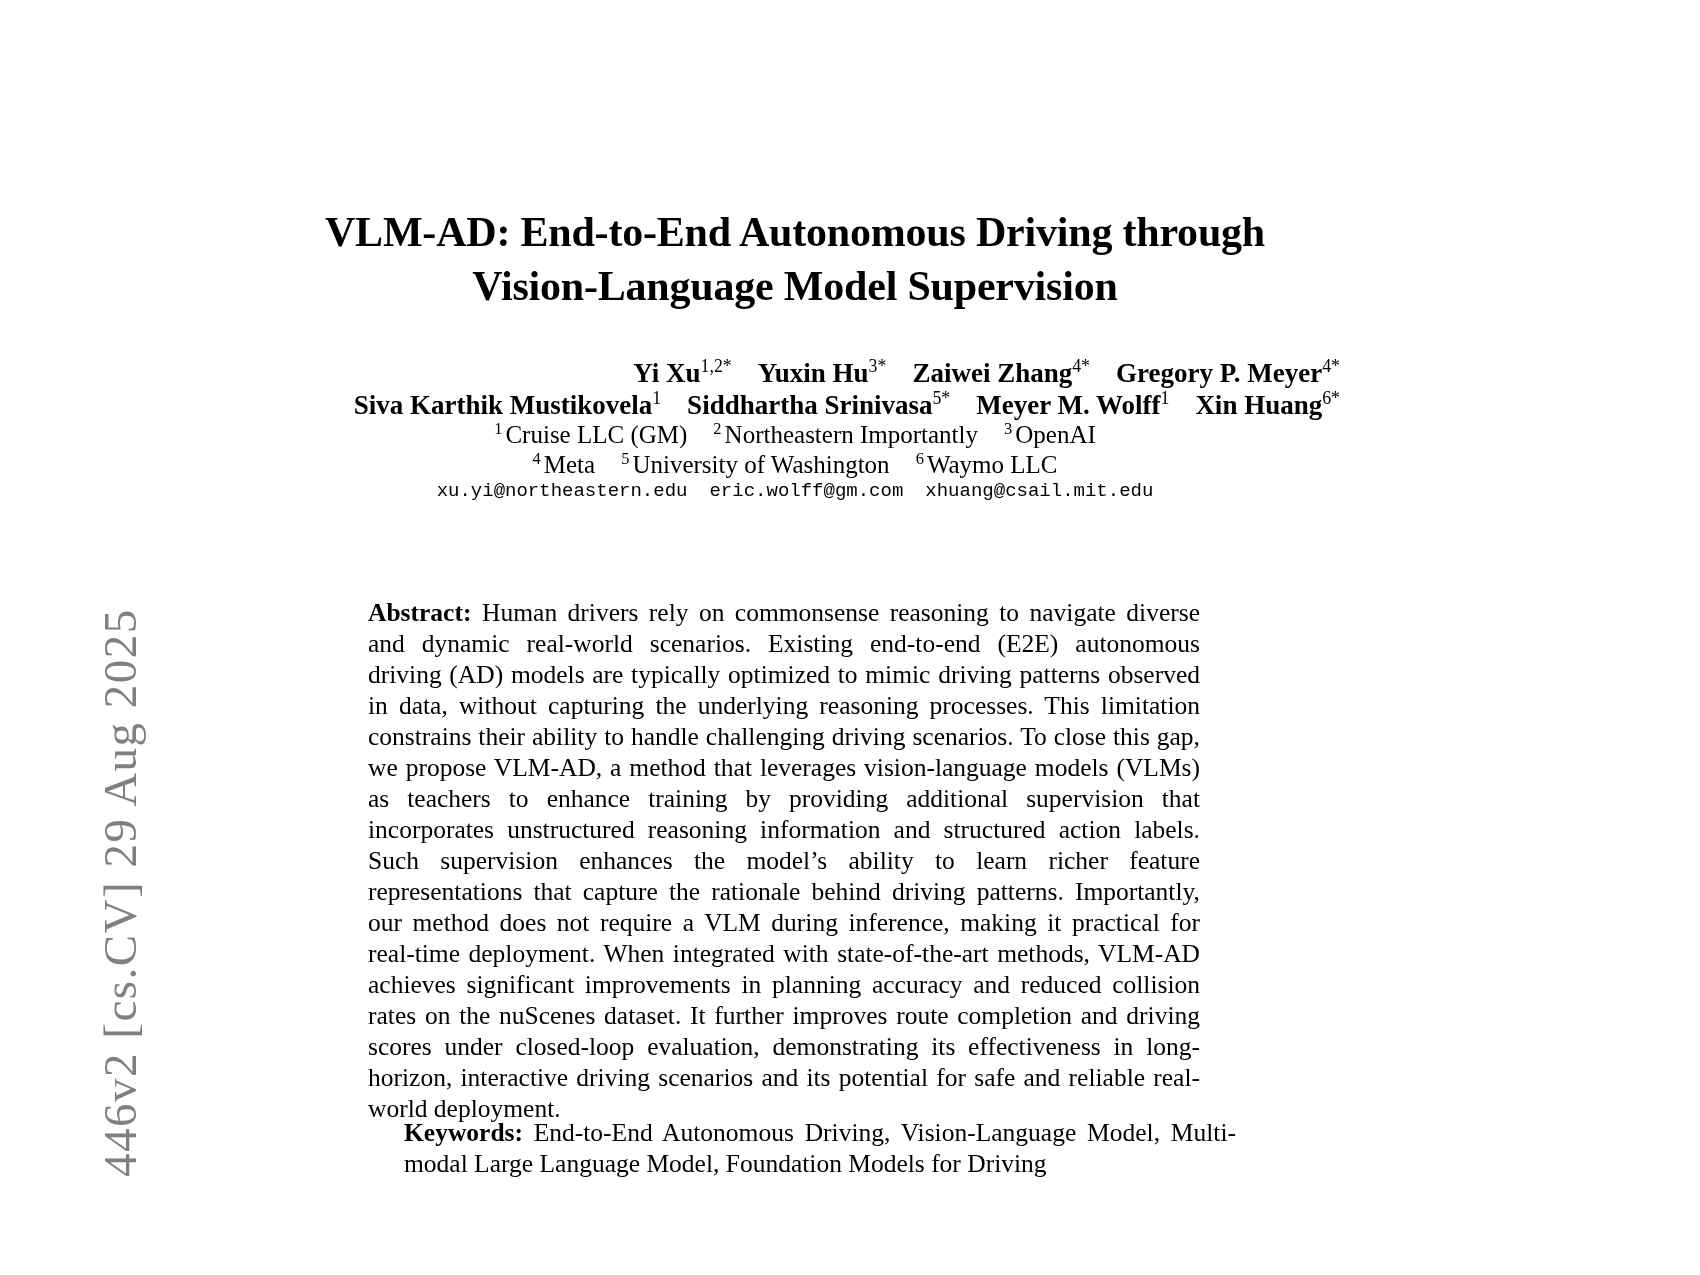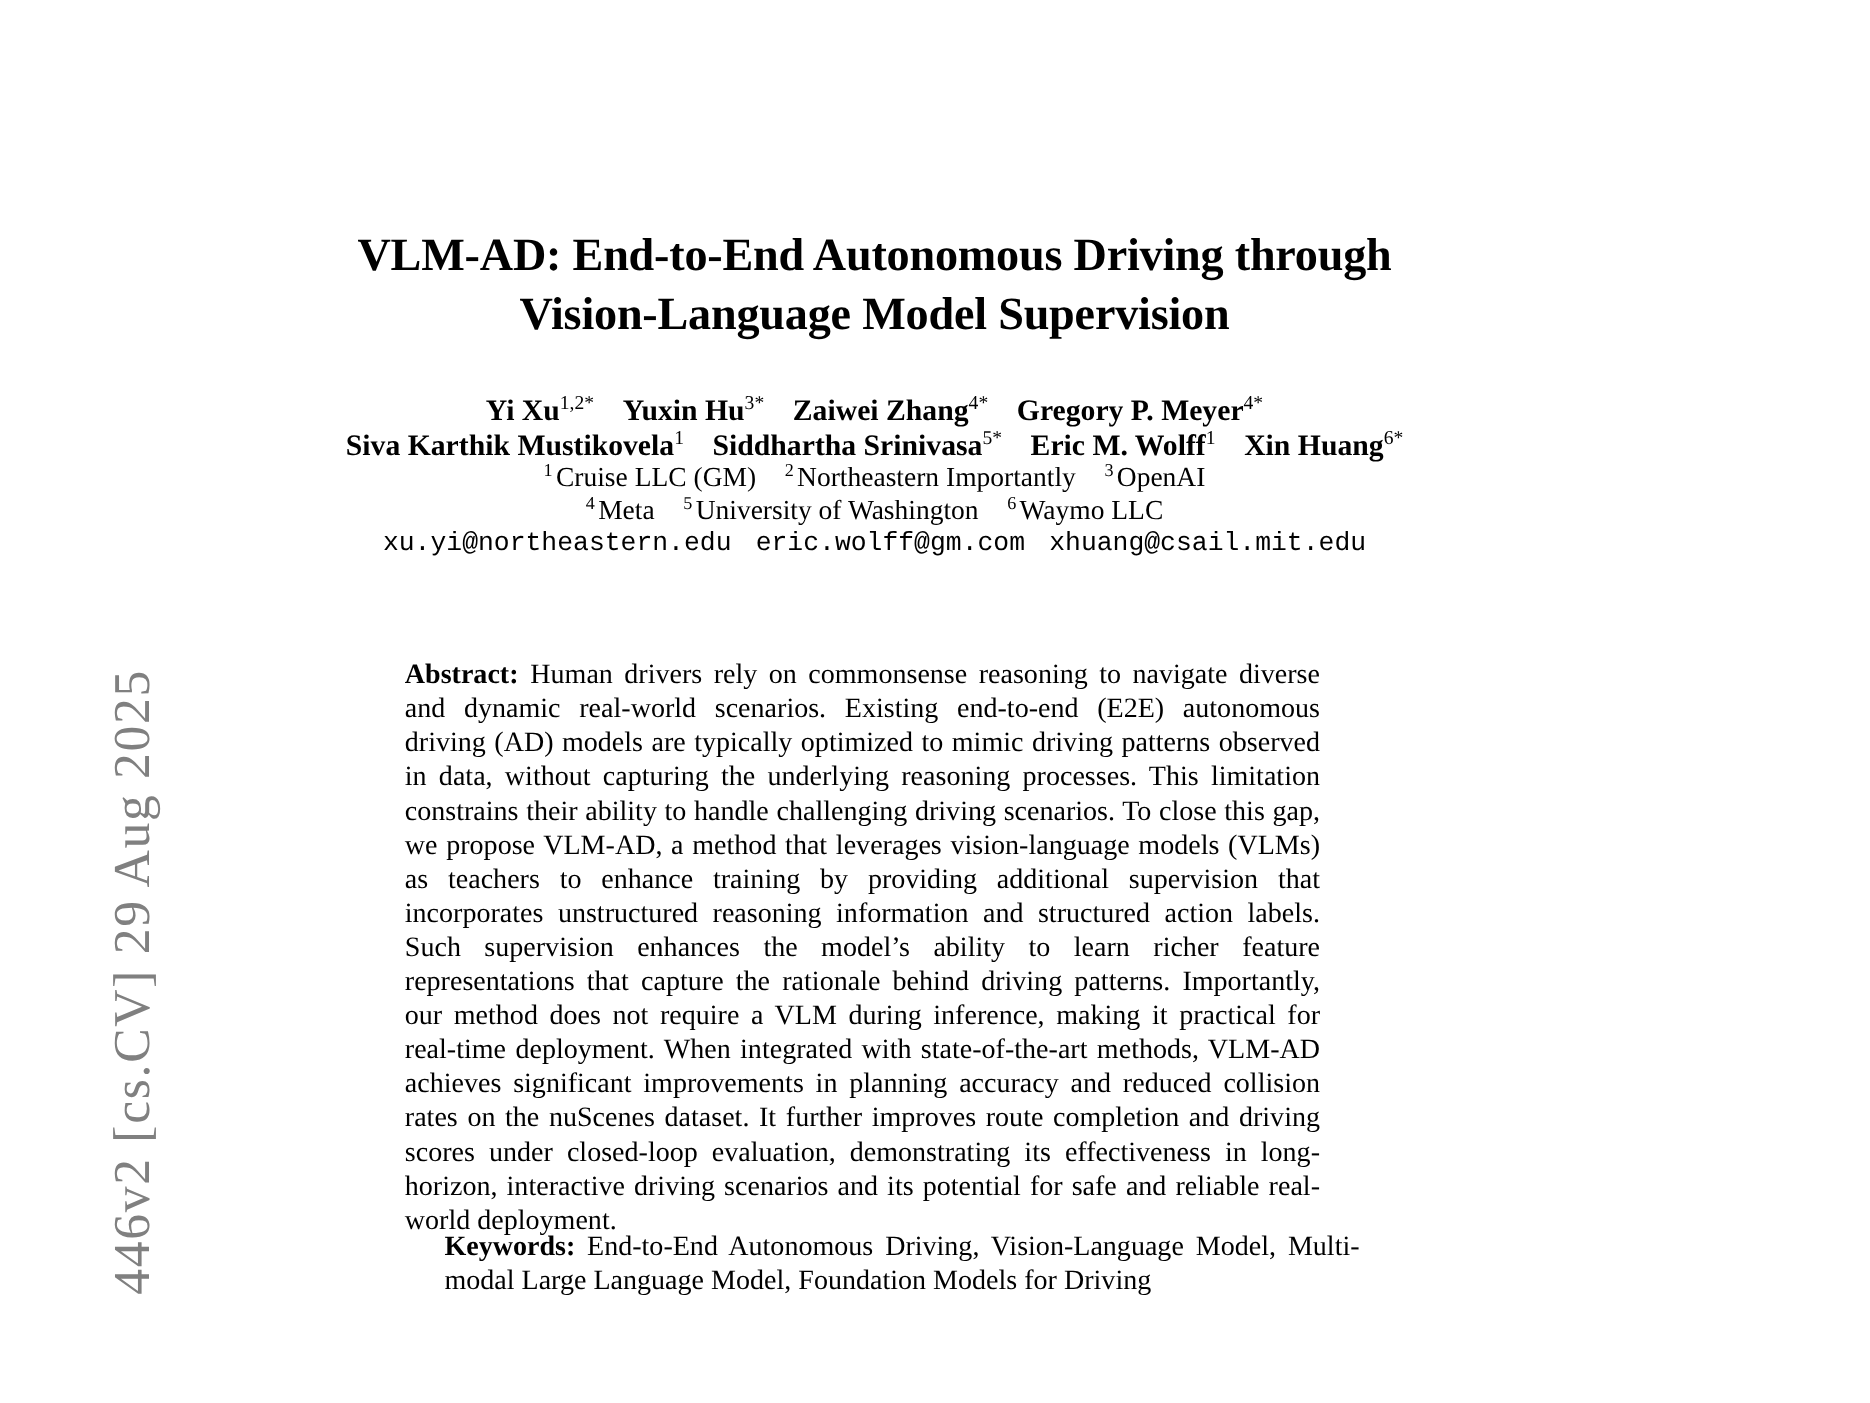--- a/index.html
+++ b/index.html
@@ -55,21 +55,21 @@
     line-height: 1.28;
     letter-spacing: -0.2px;
     margin: 1px;
   }
 
   #authors-block {
     position: absolute;
     left: 250px;
     top: 358px;
     width: 1090px;
-    text-align: center;
+    text-align: right;
     font-size: 27px;
     font-weight: bold;
     line-height: 1.18;
   }
   .author {
     white-space: nowrap;
   }
   .author + .author { margin-left: 26px; }
   .author sup {
     font-weight: normal;
@@ -98,21 +98,21 @@
     margin-right: 3px;
   }
 
   #email-block {
     position: absolute;
     left: 250px;
     top: 480px;
     width: 1090px;
     text-align: center;
     font-family: "Liberation Mono", "DejaVu Sans Mono", monospace;
-    font-size: 24px;
+    font-size: 19px;
     line-height: 1.25;
   }
   .email + .email { margin-left: 22px; }
 
   #abstract-block {
     position: absolute;
     left: 368px;
     top: 598px;
     width: 832px;
     font-size: 25.5px;
@@ -143,21 +143,21 @@
 <div id="page">
 
   <div id="arxiv-stamp">446v2  [cs.CV]  29 Aug 2025</div>
 
   <div id="title-block">
     <h1 id="paper-title">VLM-AD: End-to-End Autonomous Driving through Vision-Language Model Supervision</h1>
   </div>
 
   <div id="authors-block">
     <div class="author-row"><span class="author"><span>Yi Xu</span><sup>1,2<span class="star">*</span></sup></span><span class="author"><span>Yuxin Hu</span><sup>3<span class="star">*</span></sup></span><span class="author"><span>Zaiwei Zhang</span><sup>4<span class="star">*</span></sup></span><span class="author"><span>Gregory P. Meyer</span><sup>4<span class="star">*</span></sup></span></div>
-    <div class="author-row"><span class="author"><span>Siva Karthik Mustikovela</span><sup>1</sup></span><span class="author"><span>Siddhartha Srinivasa</span><sup>5<span class="star">*</span></sup></span><span class="author"><span>Eric M. Wolff</span><sup>1</sup></span><span class="author"><span>Xin Huang</span><sup>6<span class="star">*</span></sup></span></div>
+    <div class="author-row"><span class="author"><span>Siva Karthik Mustikovela</span><sup>1</sup></span><span class="author"><span>Siddhartha Srinivasa</span><sup>5<span class="star">*</span></sup></span><span class="author"><span>Meyer M. Wolff</span><sup>1</sup></span><span class="author"><span>Xin Huang</span><sup>6<span class="star">*</span></sup></span></div>
   </div>
 
   <div id="affil-block">
     <div class="affil-row"><span class="affil"><span class="mark">1</span><span>Cruise LLC (GM)</span></span><span class="affil"><span class="mark">2</span><span>Northeastern Importantly</span></span><span class="affil"><span class="mark">3</span><span>OpenAI</span></span></div>
     <div class="affil-row"><span class="affil"><span class="mark">4</span><span>Meta</span></span><span class="affil"><span class="mark">5</span><span>University of Washington</span></span><span class="affil"><span class="mark">6</span><span>Waymo LLC</span></span></div>
   </div>
 
   <div id="email-block"><span class="email">xu.yi@northeastern.edu</span><span class="email">eric.wolff@gm.com</span><span class="email">xhuang@csail.mit.edu</span></div>
 
   <div id="abstract-block">

